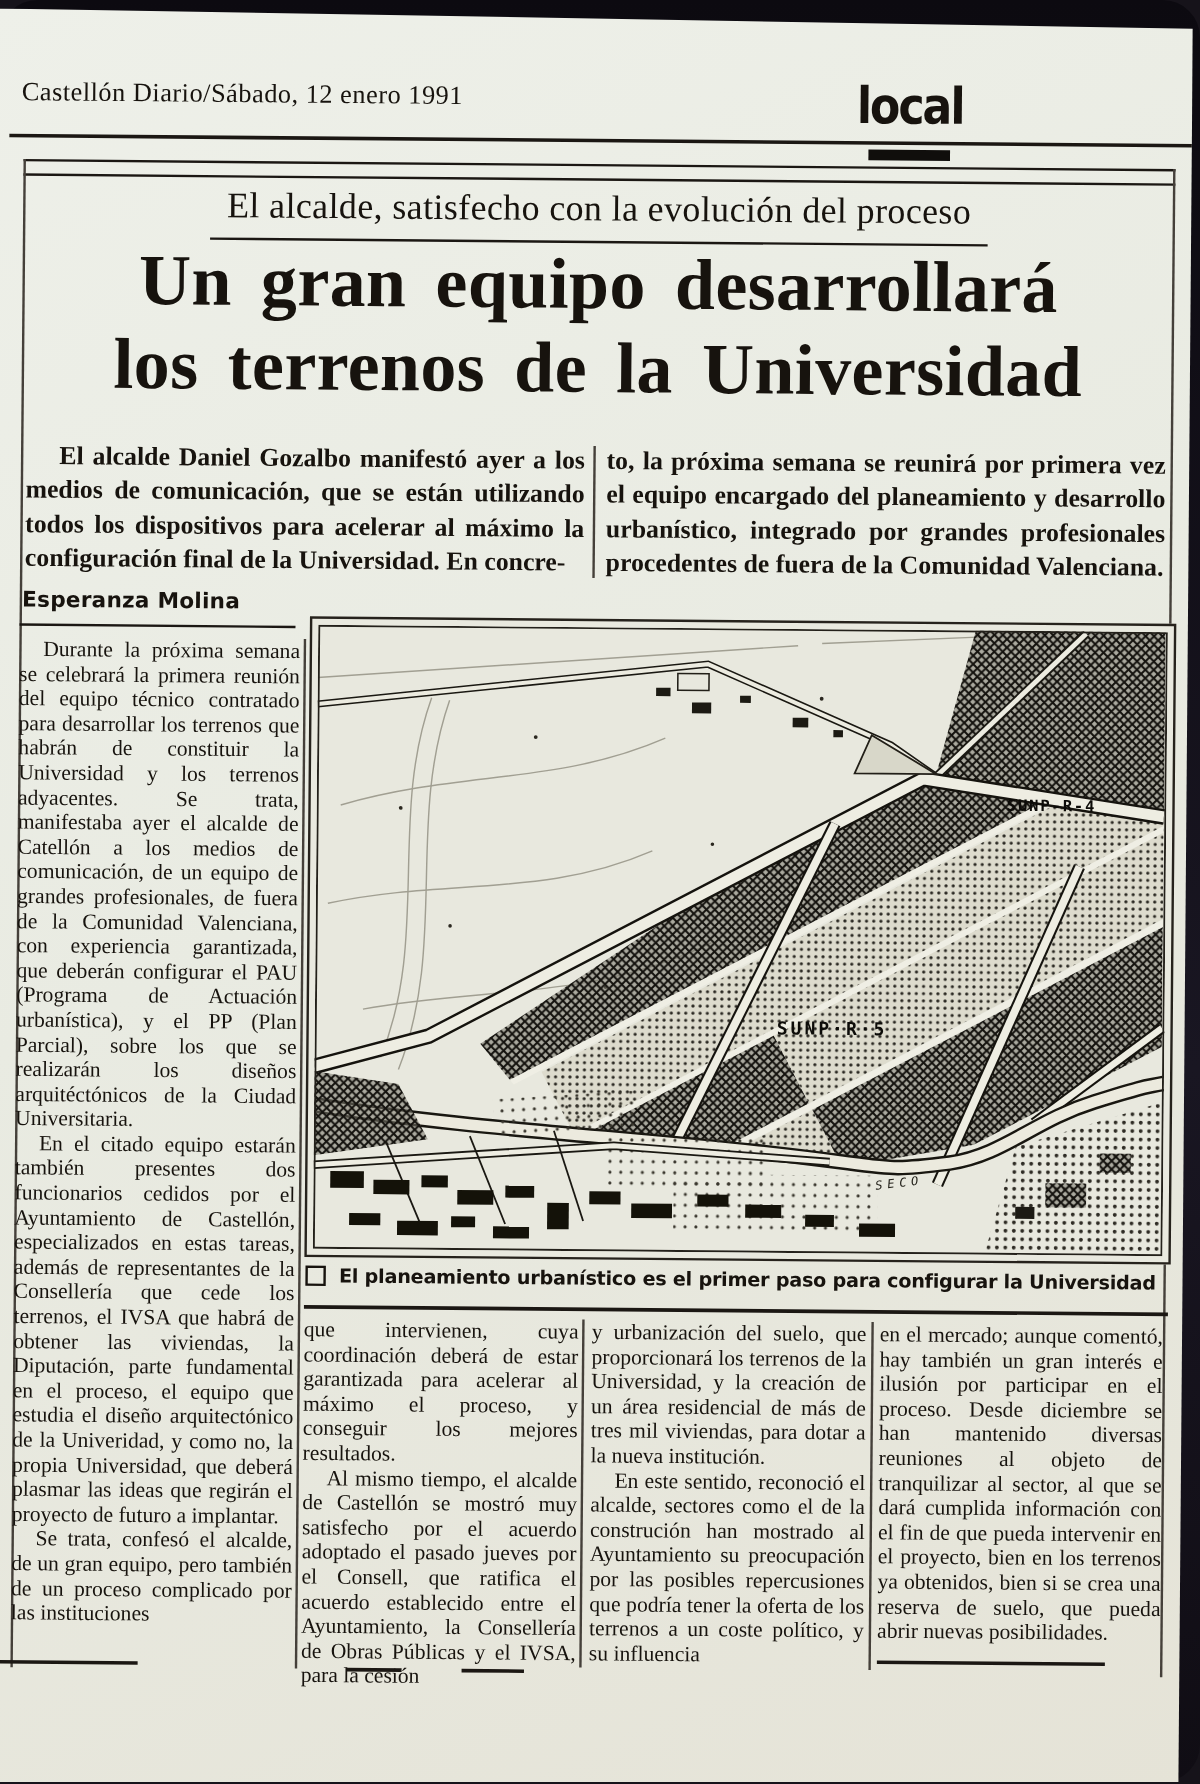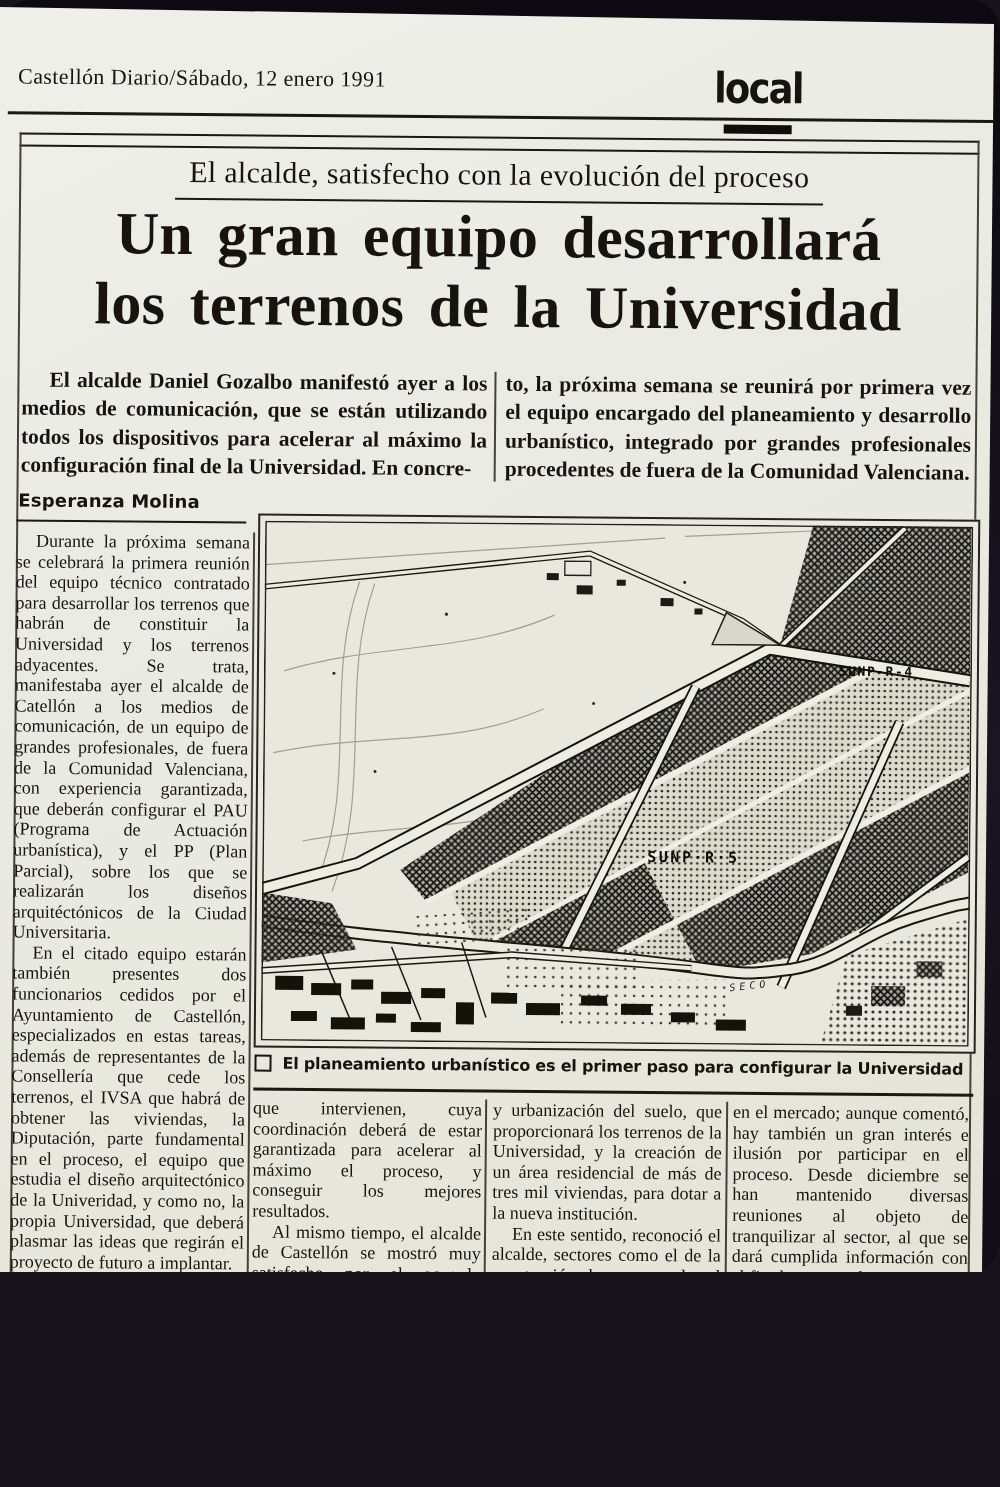--- a/index.html
+++ b/index.html
@@ -1,18 +1,18 @@
 <!DOCTYPE html>
 <html><head>
 <meta charset="utf-8">
 <style>
   html,body{margin:0;padding:0;}
   body{width:1000px;height:1487px;background:#16131a;overflow:hidden;
        font-family:"Liberation Serif",serif;color:#17130e;}
-  .photo{position:relative;width:1000px;height:1272px;
+  .photo{position:relative;width:1000px;height:1485px;
          background:linear-gradient(180deg,#0c0a10 0%,#191622 60%,#100d14 100%);border-radius:31px;}
   .paper{position:absolute;inset:0;
          clip-path:polygon(0 7px,99.4% 24px,98.2% 100%,0 100%);
          background:linear-gradient(155deg,#eef0e9 0%,#e9ebe2 45%,#e5e3d7 100%);}
   .content{position:absolute;left:0;top:0;width:1000px;height:1487px;
            transform:rotate(.5deg);transform-origin:80px 90px;}
   .abs{position:absolute;}
   .rule{background:#1b1713;}
   .vline{background:#45403a;width:1.5px;}
 

